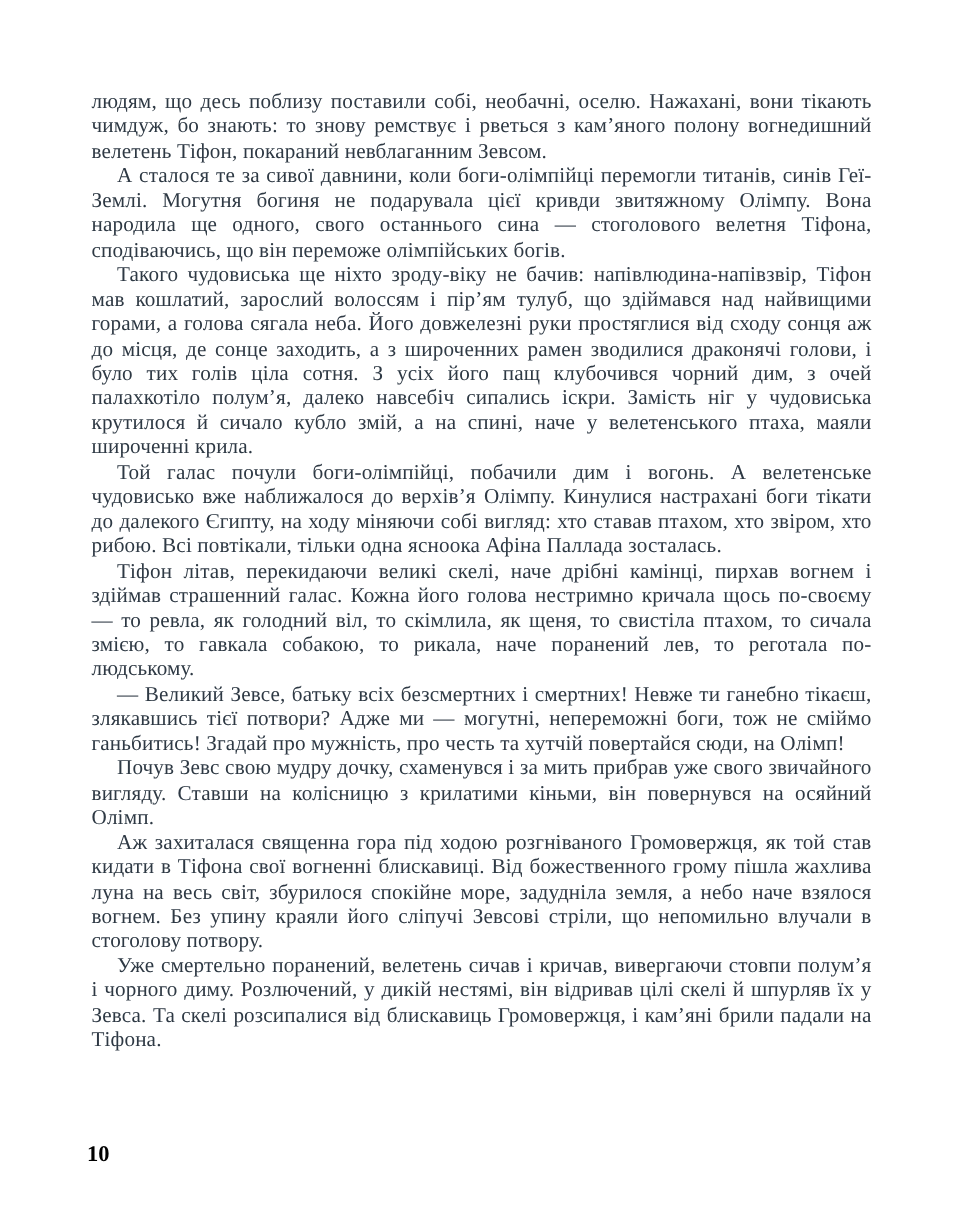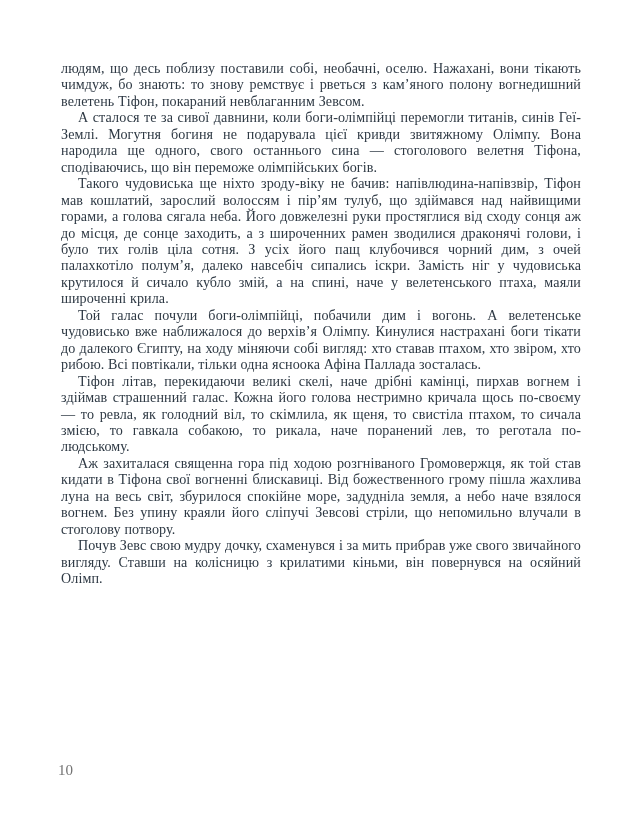--- a/index.html
+++ b/index.html
@@ -33,30 +33,33 @@
   }
   .textblock p.para.continuation {
     text-indent: 0;
   }
   .page-number {
     position: absolute;
     left: 58px;
     top: 761px;
     font-size: 15px;
     line-height: 18px;
-    color: #737373;
+    color: #000000;
+    font-weight: bold;
   }
 </style>
 </head>
 <body>
 
 <div class="page" style="background: rgb(255, 255, 255); color: rgb(46, 57, 68);">
   <div class="textblock">
       <p class="para continuation">людям, що десь поблизу поставили собі, необачні, оселю. Нажахані, вони тікають чимдуж, бо знають: то знову ремствує і рветься з кам’яного полону вогнедишний велетень Тіфон, покараний невблаганним Зевсом.</p>
       <p class="para">А сталося те за сивої давнини, коли боги-олімпійці перемогли титанів, синів Геї-Землі. Могутня богиня не подарувала цієї кривди звитяжному Олімпу. Вона народила ще одного, свого останнього сина — стоголового велетня Тіфона, сподіваючись, що він переможе олімпійських богів.</p>
       <p class="para">Такого чудовиська ще ніхто зроду-віку не бачив: напівлюдина-напівзвір, Тіфон мав кошлатий, зарослий волоссям і пір’ям тулуб, що здіймався над найвищими горами, а голова сягала неба. Його довжелезні руки простяглися від сходу сонця аж до місця, де сонце заходить, а з широченних рамен зводилися драконячі голови, і було тих голів ціла сотня. З усіх його пащ клубочився чорний дим, з очей палахкотіло полум’я, далеко навсебіч сипались іскри. Замість ніг у чудовиська крутилося й сичало кубло змій, а на спині, наче у велетенського птаха, маяли широченні крила.</p>
       <p class="para">Той галас почули боги-олімпійці, побачили дим і вогонь. А велетенське чудовисько вже наближалося до верхів’я Олімпу. Кинулися настрахані боги тікати до далекого Єгипту, на ходу міняючи собі вигляд: хто ставав птахом, хто звіром, хто рибою. Всі повтікали, тільки одна ясноока Афіна Паллада зосталась.</p>
       <p class="para">Тіфон літав, перекидаючи великі скелі, наче дрібні камінці, пирхав вогнем і здіймав страшенний галас. Кожна його голова нестримно кричала щось по-своєму — то ревла, як голодний віл, то скімлила, як щеня, то свистіла птахом, то сичала змією, то гавкала собакою, то рикала, наче поранений лев, то реготала по-людському.</p>
+      <p class="para">— Великий Зевсе, батьку всіх безсмертних і смертних! Невже ти ганебно тікаєш, злякавшись тієї потвори? Адже ми — могутні, непереможні боги, тож не сміймо ганьбитись! Згадай про мужність, про честь та хутчій повертайся сюди, на Олімп!</p>
+      <p class="para">Почув Зевс свою мудру дочку, схаменувся і за мить прибрав уже свого звичайного вигляду. Ставши на колісницю з крилатими кіньми, він повернувся на осяйний Олімп.</p>
       <p class="para">Аж захиталася священна гора під ходою розгніваного Громовержця, як той став кидати в Тіфона свої вогненні блискавиці. Від божественного грому пішла жахлива луна на весь світ, збурилося спокійне море, задудніла земля, а небо наче взялося вогнем. Без упину краяли його сліпучі Зевсові стріли, що непомильно влучали в стоголову потвору.</p>
-      <p class="para">Почув Зевс свою мудру дочку, схаменувся і за мить прибрав уже свого звичайного вигляду. Ставши на колісницю з крилатими кіньми, він повернувся на осяйний Олімп.</p>
+      <p class="para">Уже смертельно поранений, велетень сичав і кричав, вивергаючи стовпи полум’я і чорного диму. Розлючений, у дикій нестямі, він відривав цілі скелі й шпурляв їх у Зевса. Та скелі розсипалися від блискавиць Громовержця, і кам’яні брили падали на Тіфона.</p>
     </div>
   <div class="page-number">10</div>
 </div>
 
 </body></html>

